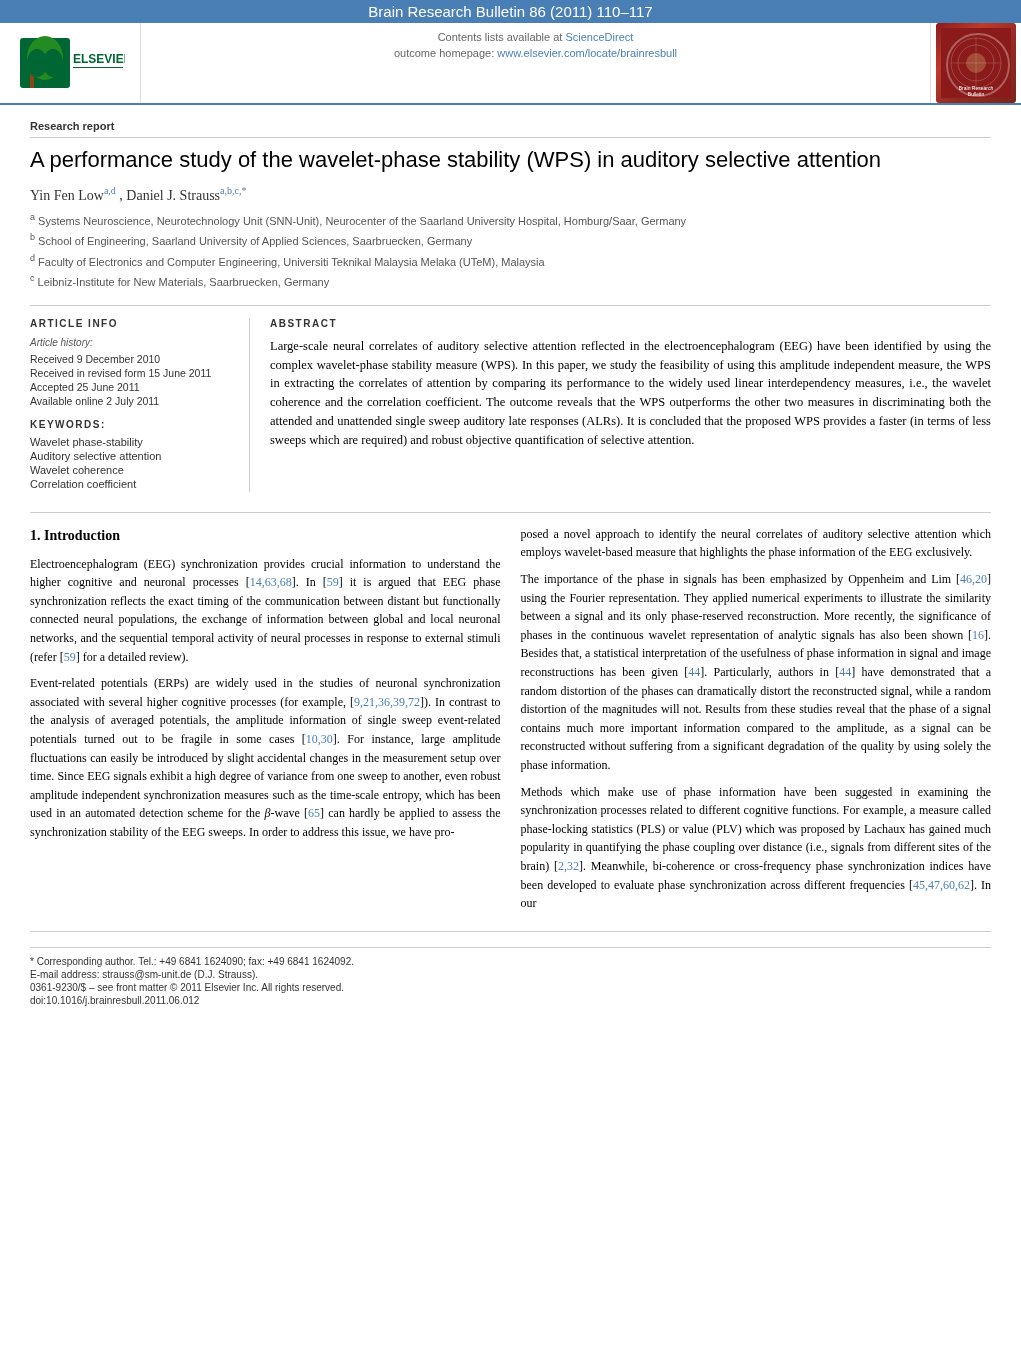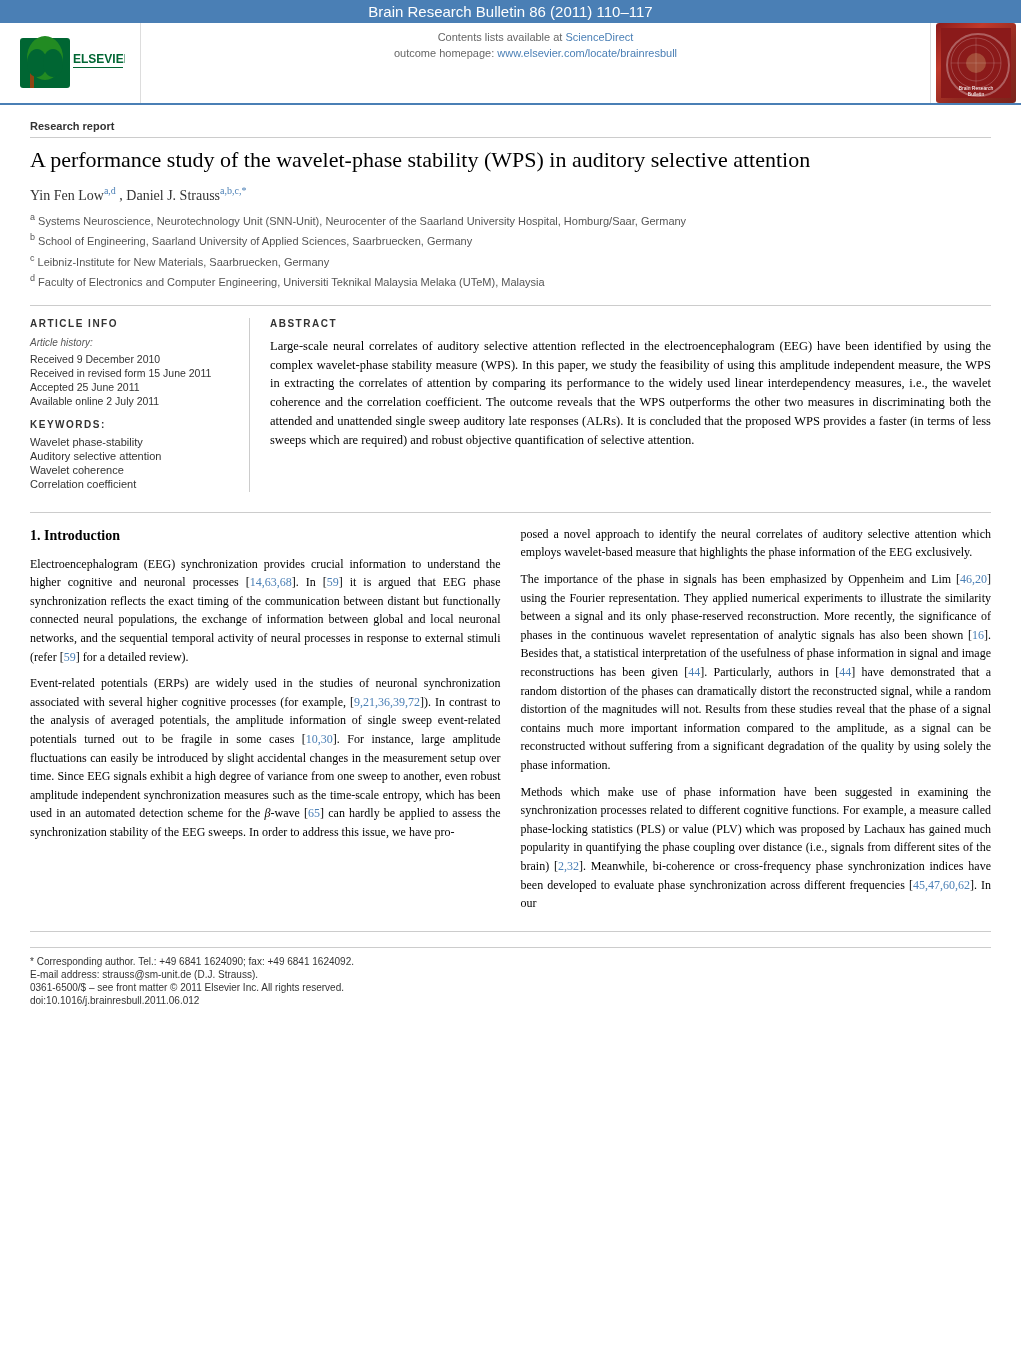--- a/index.html
+++ b/index.html
@@ -129,21 +129,21 @@
       border-bottom: 1px solid #ccc;
       padding-bottom: 5px;
     }
 
     .article-title {
       font-size: 22px;
       font-weight: normal;
       color: #000;
       margin-bottom: 10px;
       line-height: 1.3;
-      font-family: Liberation Serif, serif;
+      font-family: Liberation Sans, sans-serif;
     }
 
     .authors {
       font-size: 14px;
       margin-bottom: 8px;
       color: #333;
     }
 
     .authors sup {
       font-size: 10px;
@@ -370,22 +370,22 @@
   <h1 class="article-title">A performance study of the wavelet-phase stability (WPS) in auditory selective attention</h1>
 
   <div class="authors">
     <span>Yin Fen Low</span><sup>a,d</sup>
     <span>, Daniel J. Strauss</span><sup>a,b,c,<span class="corresponding">*</span></sup>
   </div>
 
   <div class="affiliations">
     <p><sup>a</sup> Systems Neuroscience, Neurotechnology Unit (SNN-Unit), Neurocenter of the Saarland University Hospital, Homburg/Saar, Germany</p>
     <p><sup>b</sup> School of Engineering, Saarland University of Applied Sciences, Saarbruecken, Germany</p>
+    <p><sup>d</sup> Faculty of Electronics and Computer Engineering, Universiti Teknikal Malaysia Melaka (UTeM), Malaysia</p>
     <p><sup>c</sup> Leibniz-Institute for New Materials, Saarbruecken, Germany</p>
-    <p><sup>d</sup> Faculty of Electronics and Computer Engineering, Universiti Teknikal Malaysia Melaka (UTeM), Malaysia</p>
   </div>
 
   <div class="two-col">
 
     <div class="article-info">
       <h3>ARTICLE INFO</h3>
       <p class="history-label">Article history:</p>
       <p class="history-item">Received 9 December 2010</p>
       <p class="history-item">Received in revised form 15 June 2011</p>
       <p class="history-item">Accepted 25 June 2011</p>
@@ -430,17 +430,17 @@
           Methods which make use of phase information have been suggested in examining the synchronization processes related to different cognitive functions. For example, a measure called phase-locking statistics (PLS) or value (PLV) which was proposed by Lachaux has gained much popularity in quantifying the phase coupling over distance (i.e., signals from different sites of the brain) [<span class="ref">2,32</span>]. Meanwhile, bi-coherence or cross-frequency phase synchronization indices have been developed to evaluate phase synchronization across different frequencies [<span class="ref">45,47,60,62</span>]. In our
         </p>
       </div>
     </div>
   </div>
 
   <hr class="section-divider">
   <div class="footnote-section">
     <p>* Corresponding author. Tel.: +49 6841 1624090; fax: +49 6841 1624092.</p>
     <p>E-mail address: strauss@sm-unit.de (D.J. Strauss).</p>
-    <p>0361-6500/$ – see front matter © 2011 Elsevier Inc. All rights reserved.</p>
+    <p>0361-9230/$ – see front matter © 2011 Elsevier Inc. All rights reserved.</p>
     <p>doi:10.1016/j.brainresbull.2011.06.012</p>
   </div>
 
 </div>
 
 </body></html>

